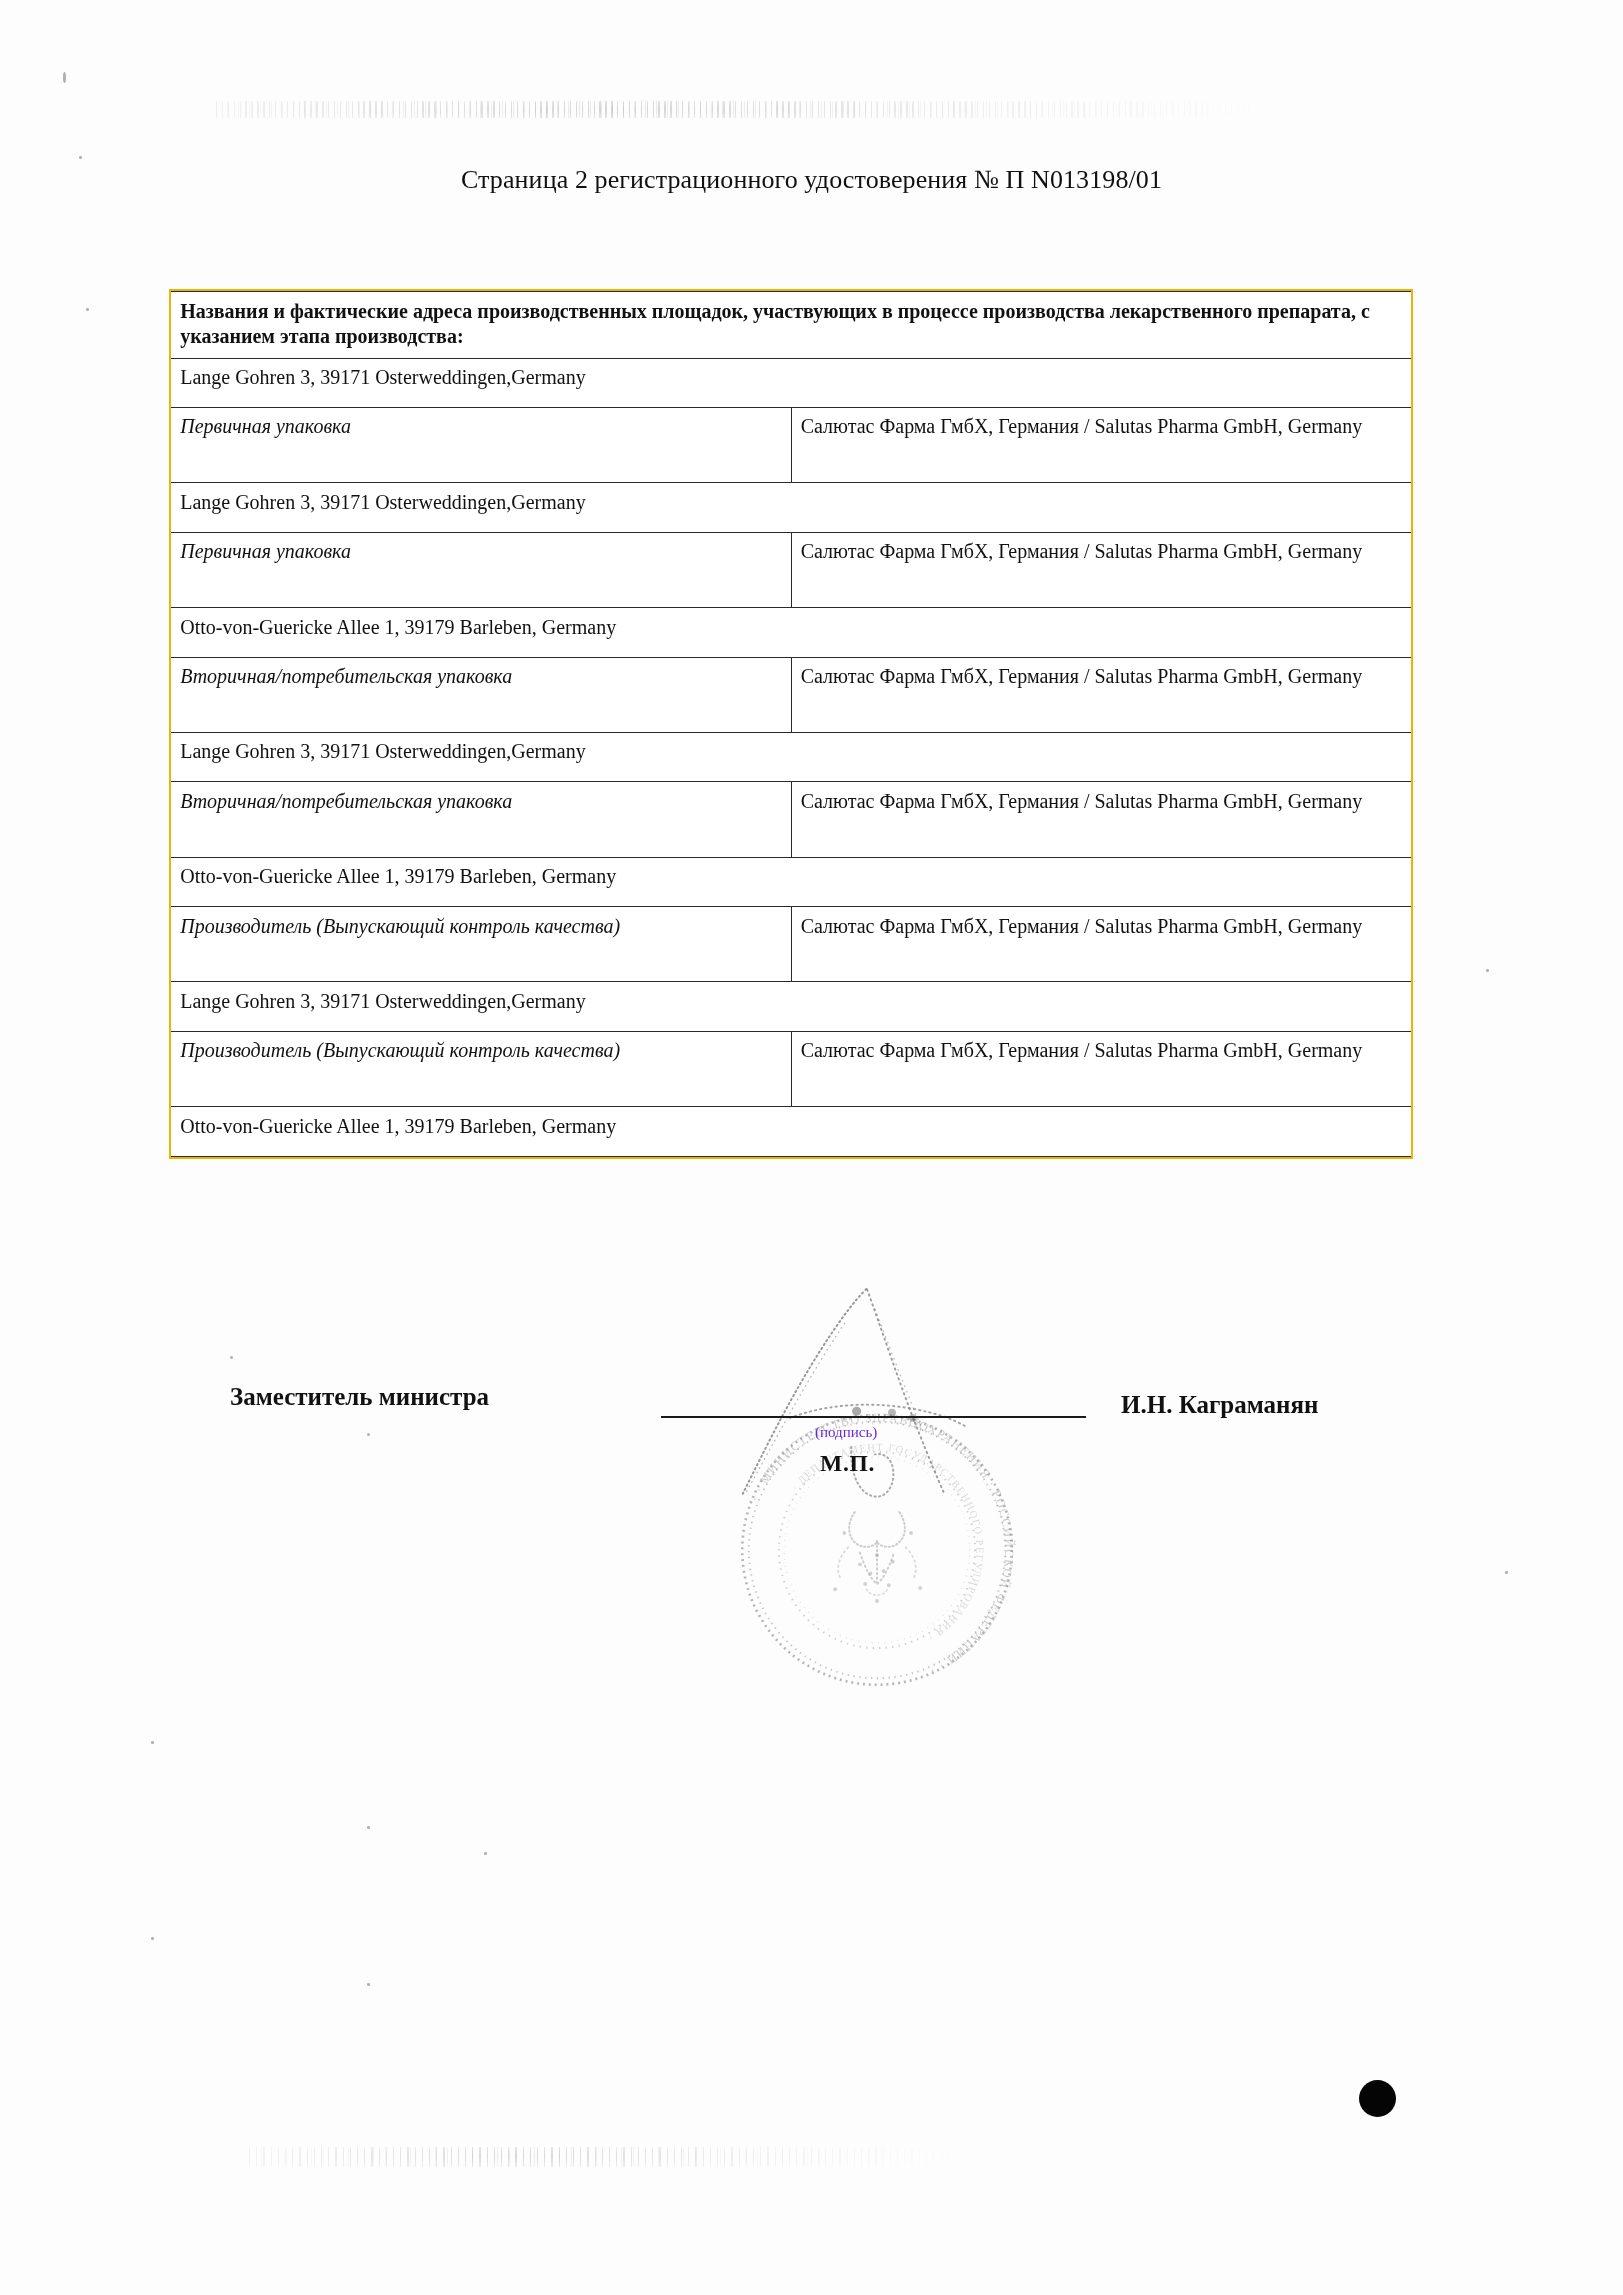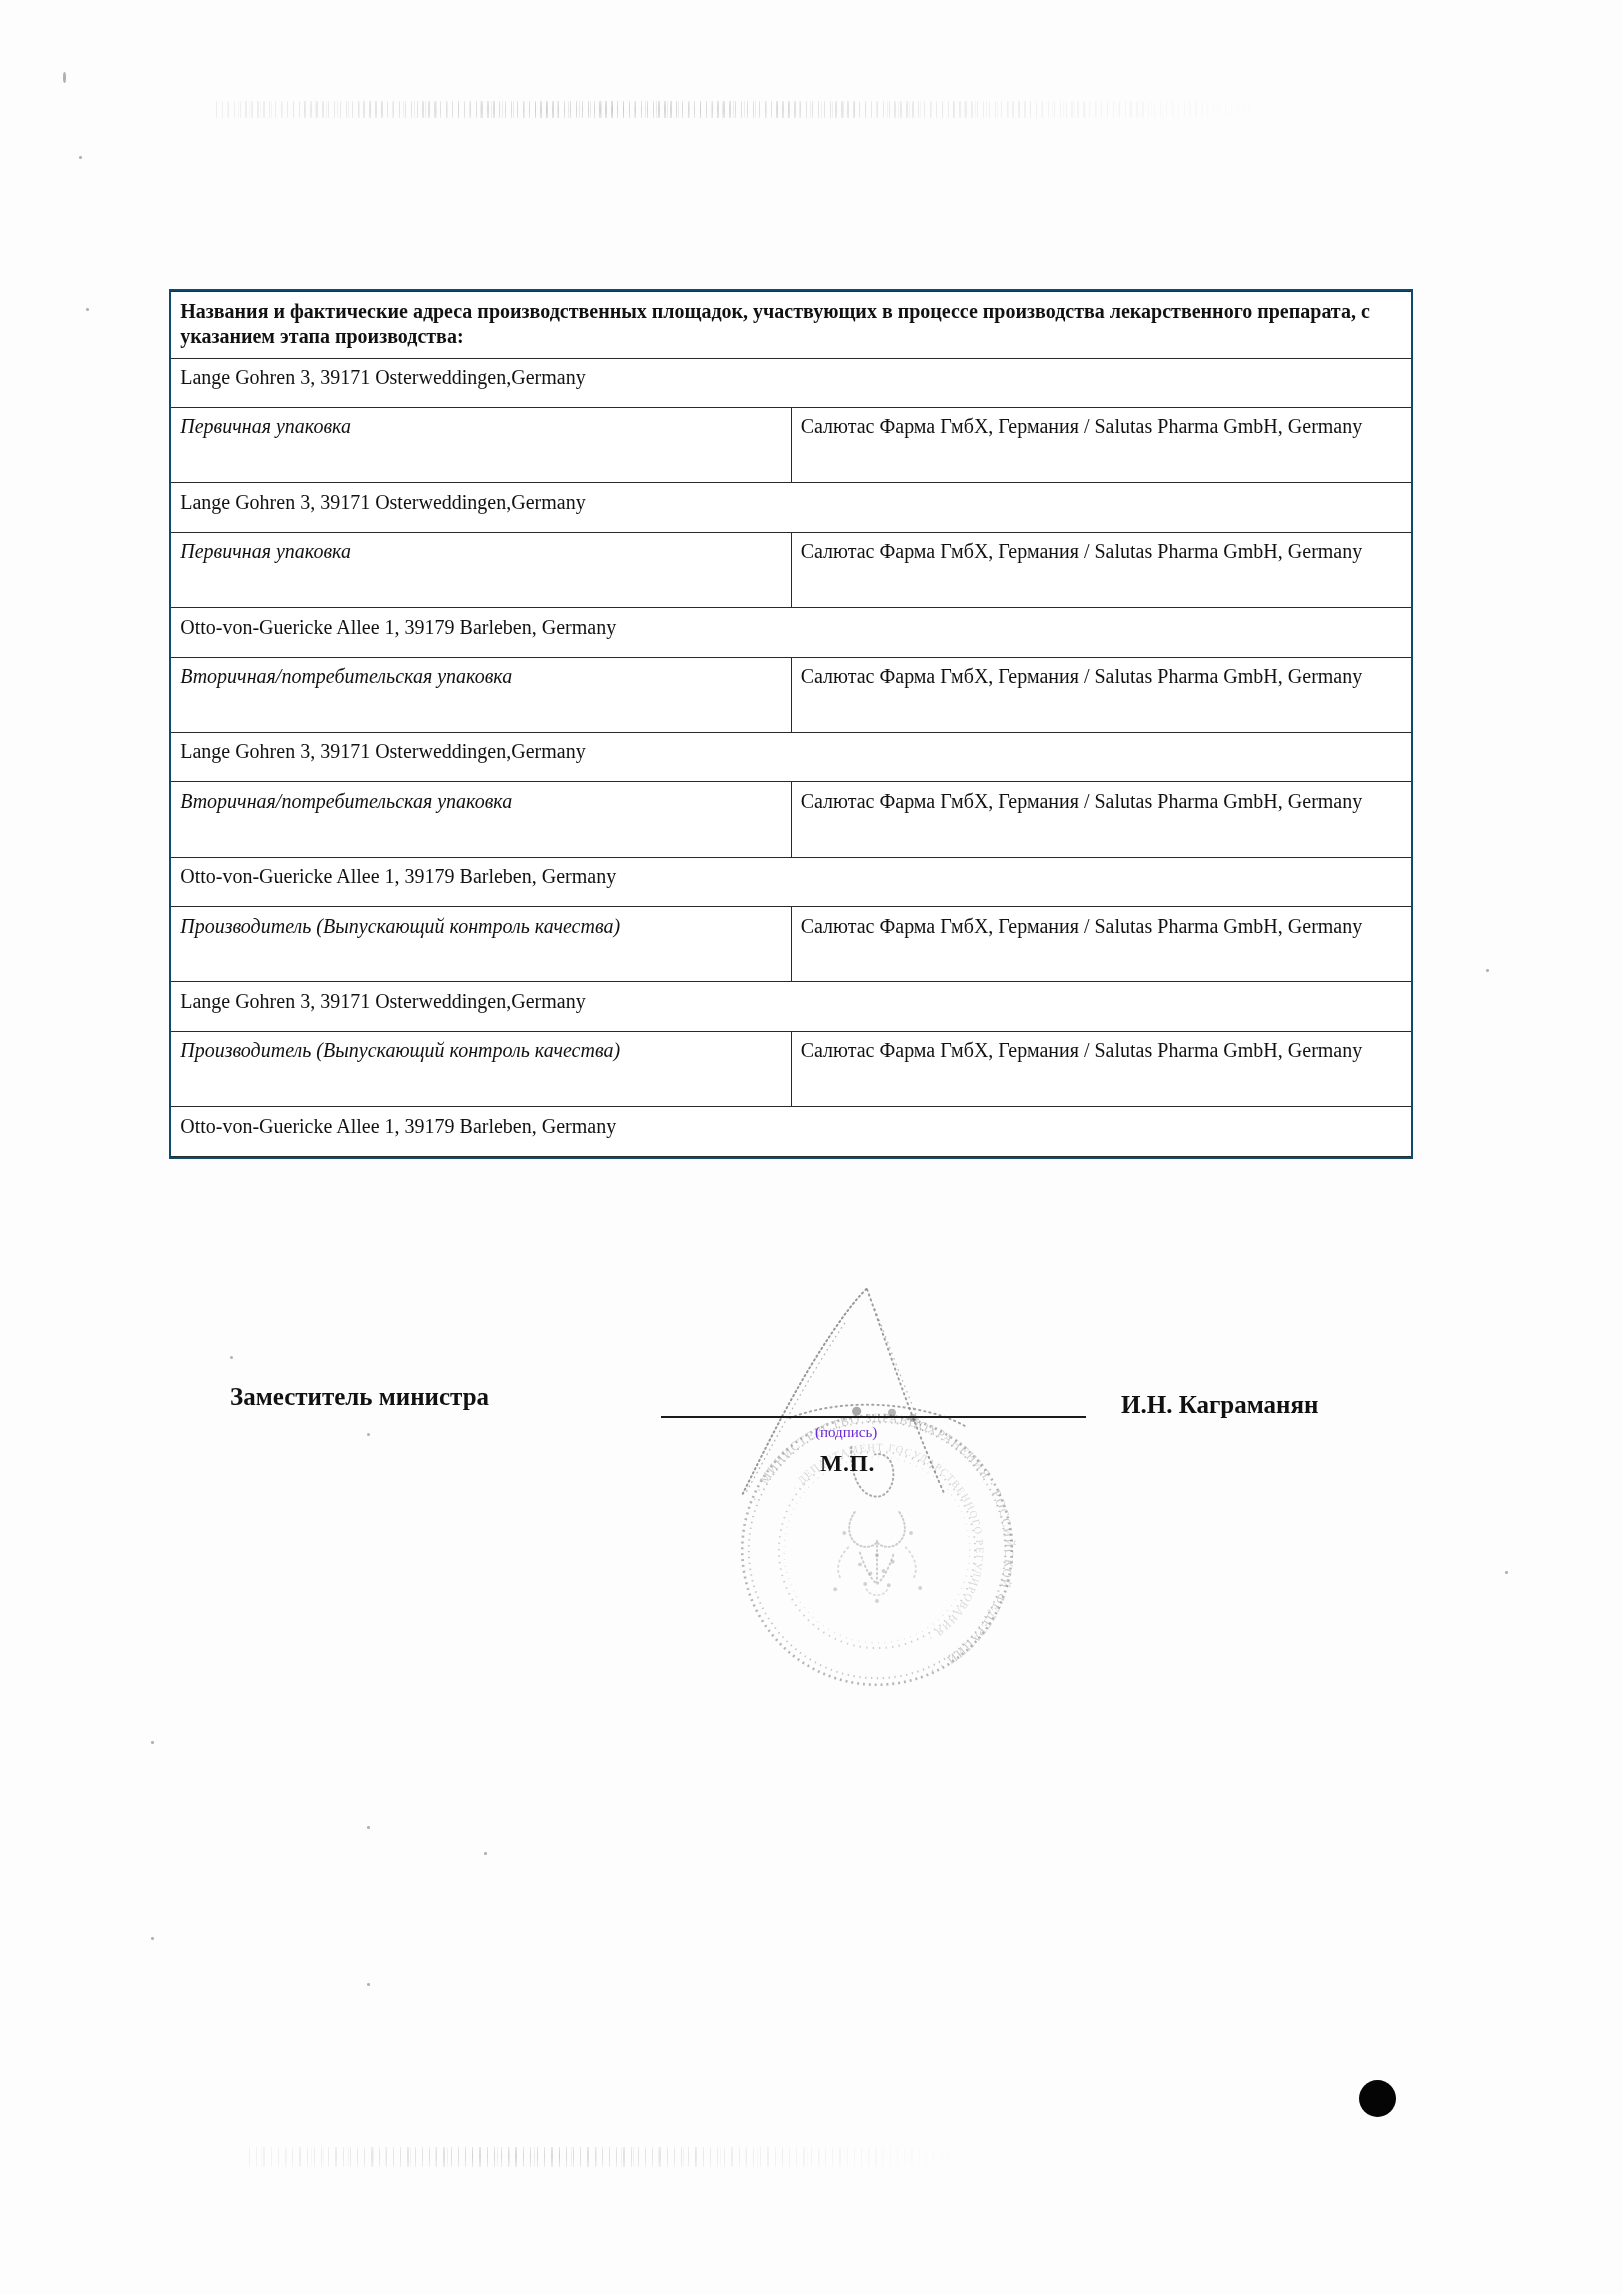--- a/index.html
+++ b/index.html
@@ -60,21 +60,21 @@
     letter-spacing: 0.1px;
     white-space: nowrap;
   }
 
   
   .table-wrap {
     position: absolute;
     left: 169px;
     top: 289px;
     width: 1244px;
-    border: 2px solid #0c4a6e;
+    border: 2px solid #eab308;
     box-sizing: border-box;
     background: #ffffff;
   }
   table.sites {
     width: 100%;
     border-collapse: collapse;
     table-layout: fixed;
   }
   table.sites td {
     border: 1.3px solid #2a2a2a;
@@ -197,20 +197,21 @@
   <div class="speck" style="left:230px; top:1356px; width:3.3px;  height:3.3px;"></div>
   <div class="speck" style="left:367px; top:1433px; width:3.3px;  height:3.3px;"></div>
   <div class="speck" style="left:151px; top:1741px; width:2.6px;  height:2.6px;"></div>
   <div class="speck" style="left:367px; top:1826px; width:2.6px;  height:2.6px;"></div>
   <div class="speck" style="left:484px; top:1852px; width:2.6px;  height:2.6px;"></div>
   <div class="speck" style="left:151px; top:1937px; width:2.6px;  height:2.6px;"></div>
   <div class="speck" style="left:367px; top:1983px; width:2.6px;  height:2.6px;"></div>
   <div class="speck" style="left:1486px;top:969px; width:2.6px;  height:2.6px;"></div>
   <div class="speck" style="left:1505px;top:1571px; width:2.6px;  height:2.6px;"></div>
 
+  <div class="doc-header">Страница  2 регистрационного удостоверения № П N013198/01</div>
 
   <div class="table-wrap">
     <table class="sites">
       <tbody>
 
         <tr>
           <td class="hdr" colspan="2">Названия и фактические адреса производственных площадок, участвующих в процессе производства лекарственного препарата, с указанием этапа производства:</td>
         </tr>
 
         <tr>

